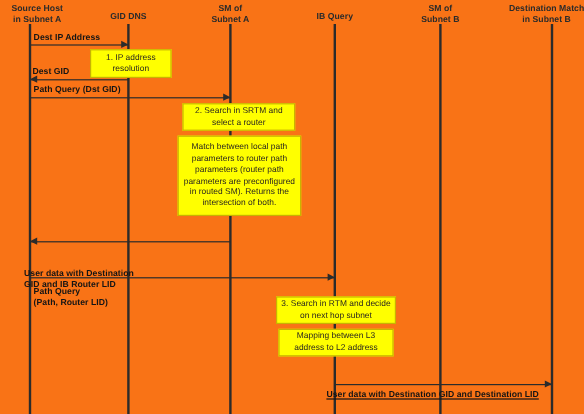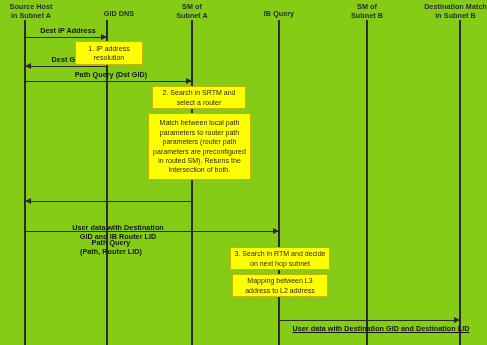--- a/index.html
+++ b/index.html
@@ -8,21 +8,21 @@
     background: #ffffff;
   }
   body {
     font-family: "Liberation Sans", sans-serif;
     -webkit-font-smoothing: antialiased;
   }
   #canvas {
     position: relative;
     width: 487px;
     height: 345px;
-    background: #84cc16;
+    background: #f97316;
     overflow: hidden;
   }
   
   .lifeline-head {
     position: absolute;
     text-align: center;
     font-size: 7.2px;
     font-weight: bold;
     color: #1a1a1a;
     line-height: 1.25;
@@ -50,21 +50,21 @@
     border-left: 6px solid #2b2b2b;
   }
   .arrow-head.left {
     border-right: 6px solid #2b2b2b;
   }
   .msg-label {
     position: absolute;
     font-size: 7.2px;
     font-weight: bold;
     color: #151515;
-    text-align: center;
+    text-align: left;
     line-height: 1.3;
     letter-spacing: 0.05px;
     white-space: pre-line;
   }
   
   .note {
     position: absolute;
     background: #ffff00;
     border: 0.8px solid #c8b400;
     box-sizing: border-box;
@@ -80,21 +80,21 @@
   }
 </style>
 </head>
 <body>
 
 <div id="canvas">
   <div id="lifelines-layer">
       <div class="lifeline-head" style="left: 0px; top: 2px; width: 62px; white-space: pre-line; color: rgb(43, 43, 43);">Source Host
 in Subnet A</div>
       <div class="lifeline-line" style="left: 24.3px; top: 20px; height: 325px; background: rgb(43, 43, 43);"></div>
-      <div class="lifeline-head" style="left: 88px; top: 9px; width: 62px; white-space: pre-line; color: rgb(43, 43, 43);">GID DNS</div>
+      <div class="lifeline-head" style="left: 76px; top: 9px; width: 62px; white-space: pre-line; color: rgb(43, 43, 43);">GID DNS</div>
       <div class="lifeline-line" style="left: 106.3px; top: 20px; height: 325px; background: rgb(43, 43, 43);"></div>
       <div class="lifeline-head" style="left: 161px; top: 2px; width: 62px; white-space: pre-line; color: rgb(43, 43, 43);">SM of
 Subnet A</div>
       <div class="lifeline-line" style="left: 191.3px; top: 20px; height: 325px; background: rgb(43, 43, 43);"></div>
       <div class="lifeline-head" style="left: 248px; top: 9px; width: 62px; white-space: pre-line; color: rgb(43, 43, 43);">IB Query</div>
       <div class="lifeline-line" style="left: 278.3px; top: 20px; height: 325px; background: rgb(43, 43, 43);"></div>
       <div class="lifeline-head" style="left: 336px; top: 2px; width: 62px; white-space: pre-line; color: rgb(43, 43, 43);">SM of
 Subnet B</div>
       <div class="lifeline-line" style="left: 366.3px; top: 20px; height: 325px; background: rgb(43, 43, 43);"></div>
       <div class="lifeline-head" style="left: 424px; top: 2px; width: 63px; white-space: pre-line; color: rgb(43, 43, 43);">Destination Match

